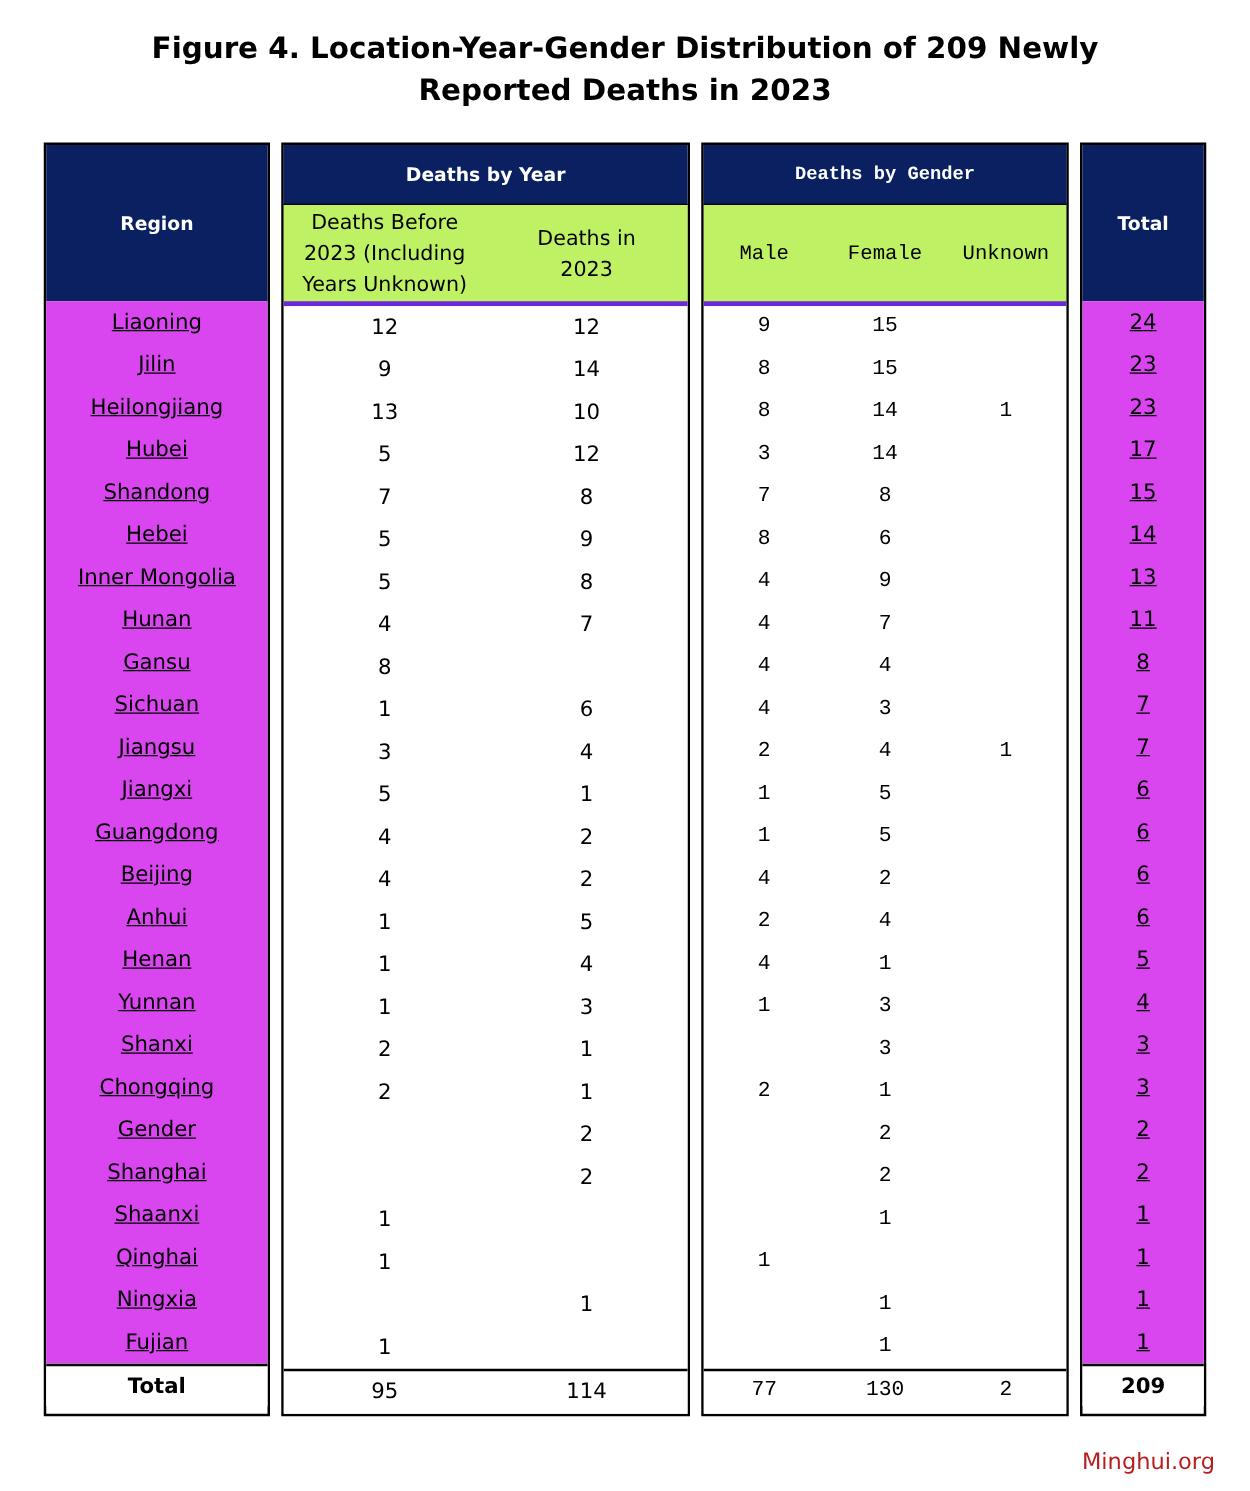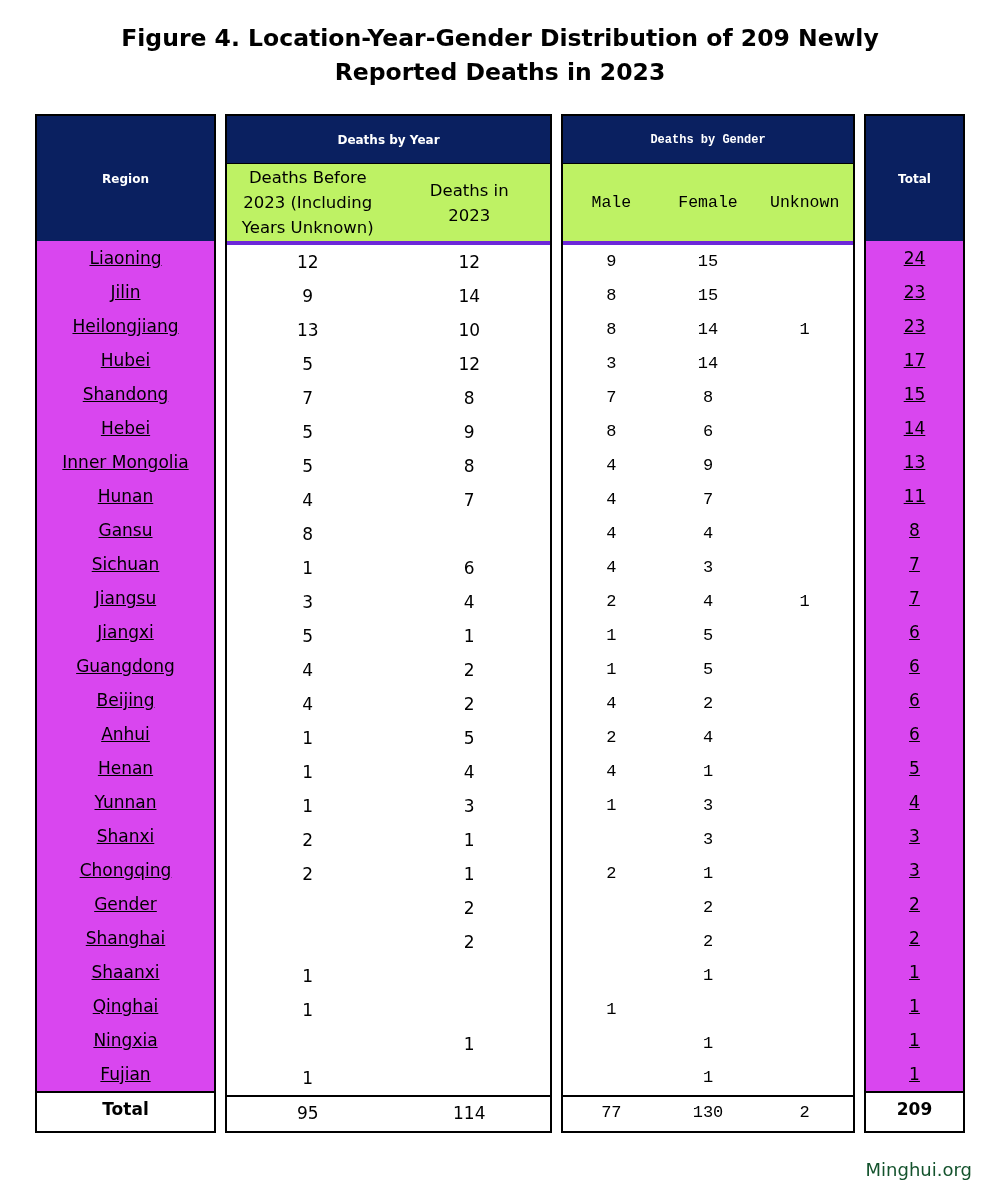--- a/index.html
+++ b/index.html
@@ -29,21 +29,21 @@
   }
   .g-region { width: 181px; }
   .g-year   { width: 327px; }
   .g-gender { width: 294px; font-family: Liberation Mono, monospace; }
   .g-total  { width: 101px; }
 
   .navy {
     background: #0a2060;
     color: #fff;
     font-weight: bold;
-    font-size: 12px;
+    font-size: 15px;
   }
   .span-head {
     height: 125px;
     display: flex; align-items: center; justify-content: center;
   }
   .ghead {
     height: 47px;
     display: flex; align-items: center; justify-content: center;
     border-bottom: 1px solid #000;
   }
@@ -83,21 +83,21 @@
     background: #fff;
   }
   .gtotal .drow, .gtotal.rrow { height: 32px; }
   .gtotal .dcell { line-height: 32px; }
   .gtotal.rrow { line-height: 32px; font-weight: bold; }
   .footer {
     margin-top: 26px;
     padding-right: 28px;
     text-align: right;
     font-size: 18px;
-    color: #14532d;
+    color: #b91c1c;
   }
 </style>
 </head>
 <body>
 
 <div>
 
   <div class="title">Figure 4. Location-Year-Gender Distribution of 209 Newly Reported Deaths in 2023</div>
 
   <div class="table-wrap">

